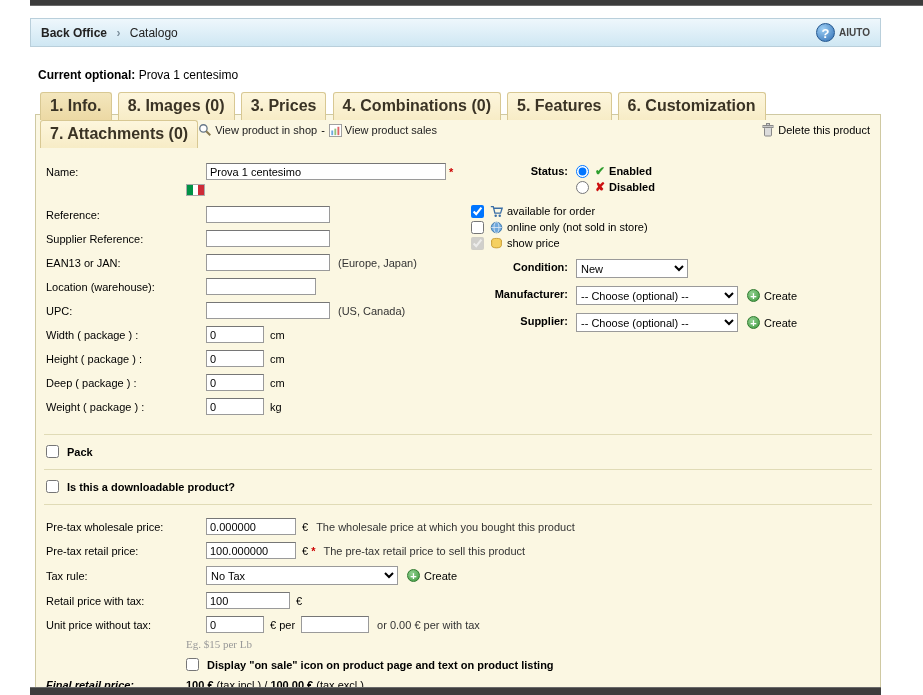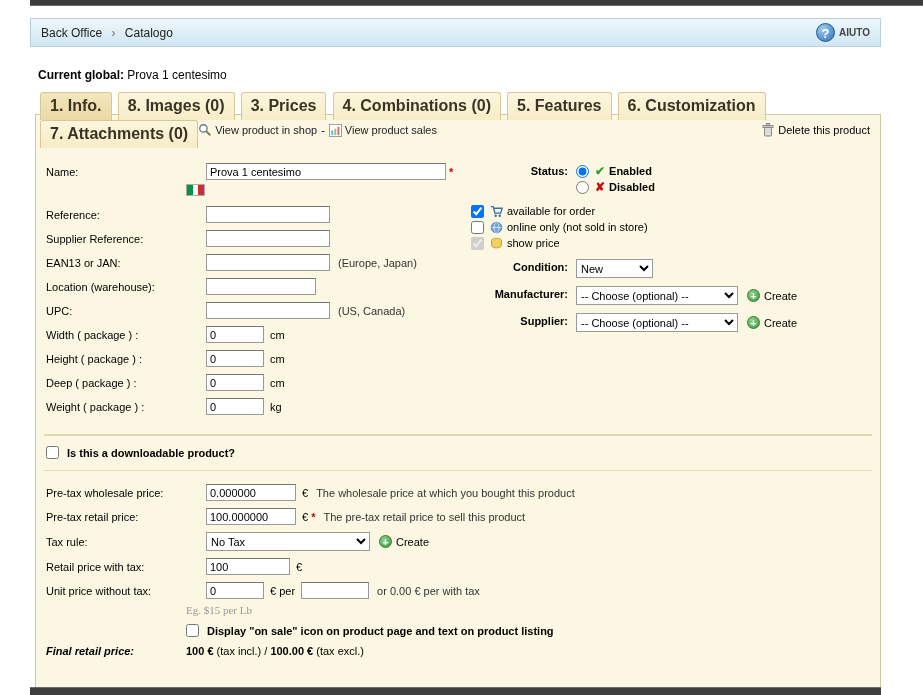--- a/index.html
+++ b/index.html
@@ -13,21 +13,21 @@
   .bottom-strip { position:absolute; bottom:0; left:30px; width:851px; height:8px; background:#3e3e3e; border-top:1px solid #6a6a6a; z-index:10; }
 
   .breadcrumb-bar {
     position:absolute; top:18px; left:30px; width:851px; height:29px;
     background:linear-gradient(#eef7fc, #cfe7f3);
     border:1px solid #b9cfdb;
     display:flex; align-items:center; justify-content:space-between;
     padding:0 10px;
   }
   .bc-left { font-size:12px; }
-  .bc-section { font-weight:normal; color:#222; }
+  .bc-section { font-weight:bold; color:#222; }
   .bc-sep { color:#7d919e; margin:0 6px; font-weight:bold; }
   .bc-page { color:#222; }
   .help-box { display:flex; align-items:center; gap:4px; cursor:pointer; }
   .help-icon {
     width:19px; height:19px; border-radius:50%;
     background:radial-gradient(circle at 35% 30%, #9fd0f5, #2e6db4);
     color:#fff; font-weight:bold; font-size:13px; text-align:center; line-height:19px;
     position:relative; border:1px solid #23578f;
   }
   .help-label { font-size:10px; font-weight:bold; color:#444; }
@@ -87,23 +87,23 @@
   .rrow { display:flex; margin-bottom:8px; }
   .rlabel { width:105px; flex-shrink:0; text-align:right; font-weight:bold; padding-right:8px; padding-top:2px; }
   .stack .line { display:flex; align-items:center; gap:4px; height:16px; }
   .icon-check { color:#2e9e2e; font-weight:bold; font-size:12px; }
   .icon-cross { color:#cc1111; font-weight:bold; font-size:12px; }
   input[type=checkbox], input[type=radio] { margin:0 2px 0 0; vertical-align:middle; }
   select {
     font-family:"Liberation Sans", sans-serif; font-size:11px; height:19px;
     border:1px solid #9a9a9a; background:#fff;
   }
-  .sel-cond { width:77px; }
+  .sel-cond { width:112px; }
   .sel-choose { width:162px; }
-  .sel-tax { width:164px; }
+  .sel-tax { width:192px; }
   .create-link { display:inline-flex; align-items:center; gap:4px; margin-left:9px; cursor:pointer; }
   .plus-icon {
     width:13px; height:13px; border-radius:50%; background:radial-gradient(circle at 35% 30%, #8fd08f, #3f9a3f);
     color:#fff; font-weight:bold; font-size:11px; line-height:13px; text-align:center; display:inline-block;
     border:1px solid #2f7a2f;
   }
 
   hr.sep { border:none; border-top:1px solid #e0dbb6; margin:0 8px; }
   .check-section { padding:10px 10px 11px; display:flex; align-items:center; gap:6px; }
   .check-section .cs-label { font-weight:bold; }
@@ -127,21 +127,21 @@
     <span class="bc-sep">›</span>
     <span class="bc-page">Catalogo</span>
   </span>
   <span class="help-box">
     <span class="help-icon">?</span>
     <span class="help-label">AIUTO</span>
   </span>
 </div>
 
 <div class="current-product">
-  <b>Current global:</b>
+  <b>Current optional:</b>
   <span>Prova 1 centesimo</span>
 </div>
 
 <div class="tabs">
   <span class="tab active">1. Info.</span>
   <span class="tab">8. Images (0)</span>
   <span class="tab">3. Prices</span>
   <span class="tab">4. Combinations (0)</span>
   <span class="tab">5. Features</span>
   <span class="tab">6. Customization</span>
@@ -321,20 +321,24 @@
           <span class="plus-icon">+</span>
           <span>Create</span>
         </span>
       </div>
 
     </div>
   </div>
 
   <hr class="sep">
 
+  <div class="check-section">
+    <input type="checkbox" style="">
+    <span class="cs-label">Pack</span>
+  </div>
 
   <hr class="sep">
 
   <div class="check-section">
     <input type="checkbox" style="">
     <span class="cs-label">Is this a downloadable product?</span>
   </div>
 
   <hr class="sep">
 

